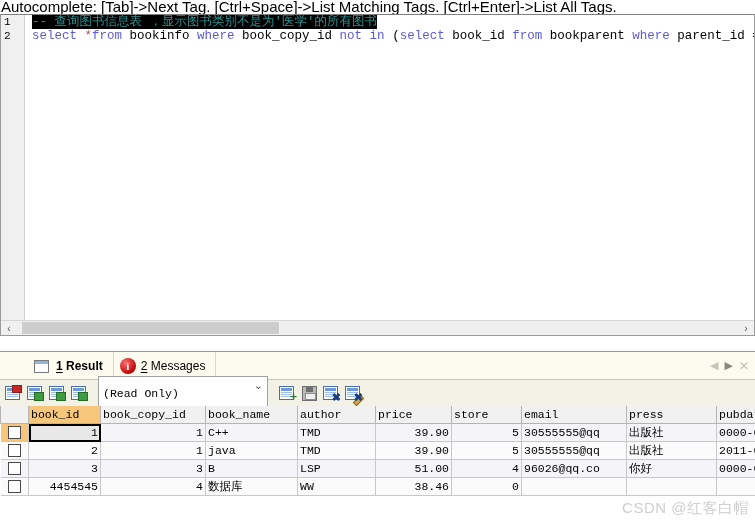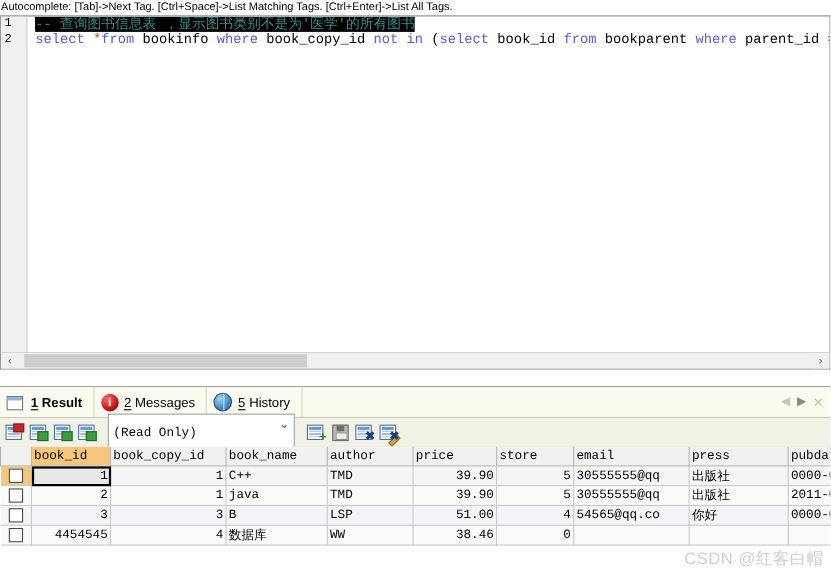--- a/index.html
+++ b/index.html
@@ -11,21 +11,21 @@
     font-size: 12px;
     color: #000;
   }
   .app { position: relative; width: 755px; height: 524px; }
 
   
   .hintbar {
     height: 14px;
     line-height: 13px;
     font-family: "Liberation Sans", sans-serif;
-    font-size: 10px;
+    font-size: 15px;
     color: #000;
     background: #ffffff;
     padding-left: 1px;
     white-space: nowrap;
     overflow: hidden;
   }
 
   
   .editor-wrap {
     position: relative;
@@ -121,21 +121,21 @@
   .tab {
     display: flex;
     align-items: center;
     gap: 5px;
     padding: 0 10px 0 6px;
     border-right: 1px solid #d8d8c4;
     white-space: nowrap;
     font-size: 12px;
     color: #000;
   }
-  .tab.active { font-weight: bold; background: #fbfbef; }
+  .tab.active { font-weight: bold; background: #fbfbef; margin-left: 28px; }
   .tab .lbl u { text-underline-offset: 2px; }
   .tabnav {
     position: absolute; right: 2px; top: 0; bottom: 0;
     display: flex; align-items: center; gap: 6px; padding-right: 4px;
   }
   .navarrow { font-size: 11px; line-height: 1; }
   .navarrow.dim { color: #c6c6b4; }
   .navarrow.on { color: #8a8a78; }
   .navx { color: #c2c2b0; font-size: 12px; }
 
@@ -355,24 +355,20 @@
         <span class="lbl"><u>1</u>&nbsp;<span>Result</span></span>
       </div>
 
       <div class="tab">
         <span class="ic-info">i</span>
         <span class="lbl"><u>2</u>&nbsp;<span>Messages</span></span>
       </div>
 
 
 
-      <div class="tab">
-        <span class="ic-globe"></span>
-        <span class="lbl"><u>5</u>&nbsp;<span>History</span></span>
-      </div>
 
       <div class="tabnav">
         <span class="navarrow dim">◀</span>
         <span class="navarrow on">▶</span>
         <span class="navx">✕</span>
       </div>
     </div>
 
     <div class="restoolbar">
       <span class="ic">
@@ -469,21 +465,21 @@
               <td>2011-03-01</td>
             </tr>
             <tr class="r-odd">
               <td class="rowsel"><span class="chk"></span></td>
               <td class="num">3</td>
               <td class="num">3</td>
               <td>B</td>
               <td>LSP</td>
               <td class="num">51.00</td>
               <td class="num">4</td>
-              <td>54565@qq.co</td>
+              <td>96026@qq.co</td>
               <td>你好</td>
               <td>0000-00-00</td>
             </tr>
             <tr class="r-even">
               <td class="rowsel"><span class="chk"></span></td>
               <td class="num">4454545</td>
               <td class="num">4</td>
               <td>数据库</td>
               <td>WW</td>
               <td class="num">38.46</td>

